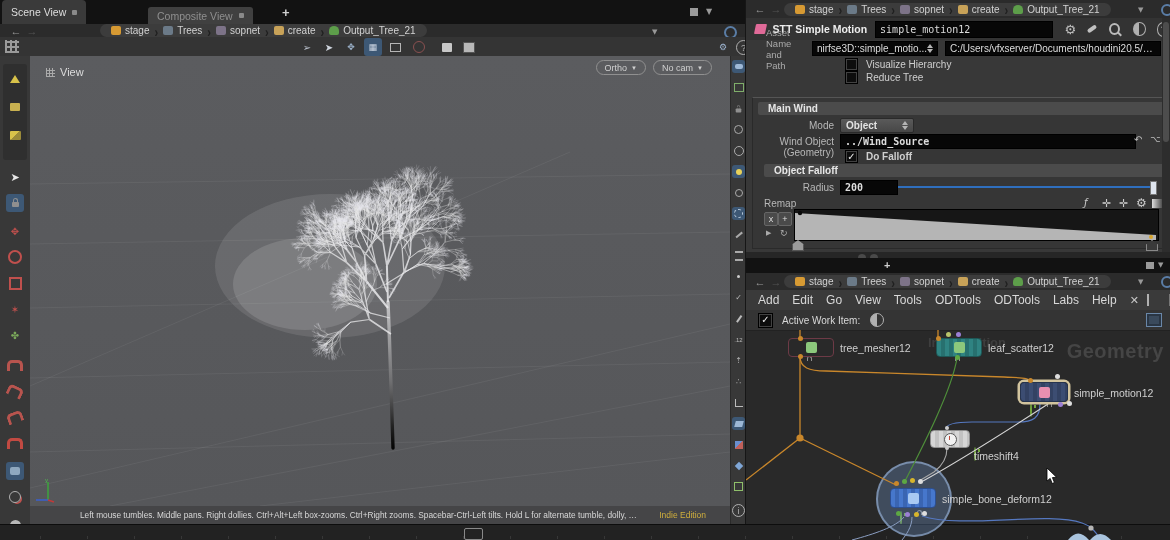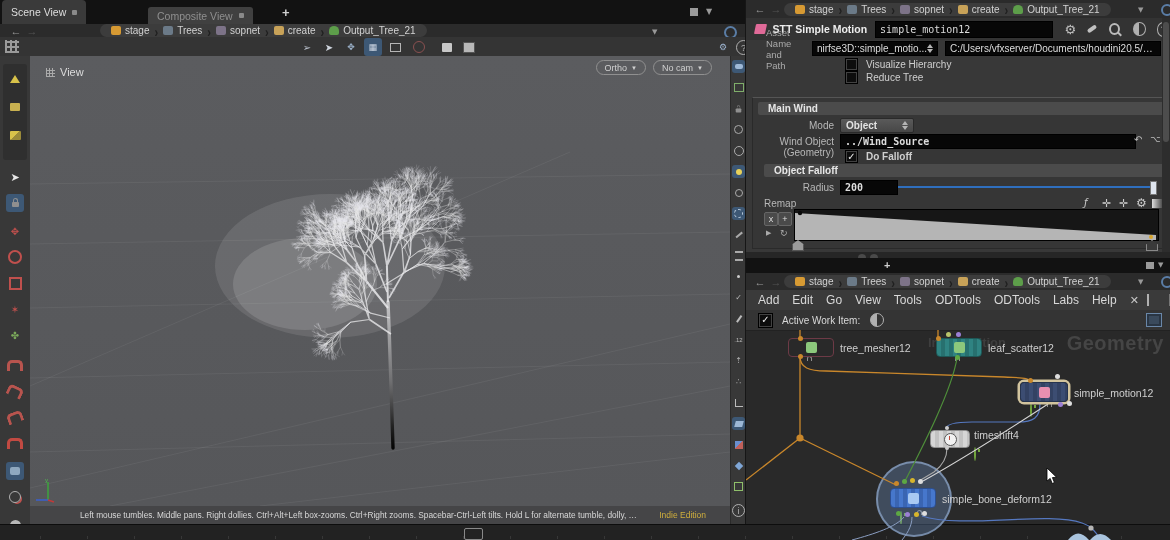--- a/index.html
+++ b/index.html
@@ -544,21 +544,21 @@
     <div class="abs" style="left:0;top:52px;width:424px;height:20px;background:#343434;border-bottom:1px solid #222;display:flex;align-items:center">
       <span class="cb" style="margin-left:12px;width:13px;height:13px">
           <span>✓</span>
         </span>
       <span style="margin-left:9px;color:#d8d8d8;font-size:10px">Active Work Item:</span>
       <span class="contr" style="margin-left:10px"></span>
       <span style="margin-left:auto;margin-right:8px;width:14px;height:12px;background:#3a4a5c;border:1px solid #6a87a8;box-shadow:inset 0 0 0 2px #2a3644"></span>
     </div>
 
     <div class="abs" style="left:0;top:72px;width:424px;height:210px">
-      <div class="abs" style="right:6px;top:2px;font-size:20px;font-weight:bold;color:#454545;letter-spacing:.5px">Geometry</div>
+      <div class="abs" style="right:6px;top:10px;font-size:20px;font-weight:bold;color:#454545;letter-spacing:.5px">Geometry</div>
       <div class="abs" style="left:182px;top:5px;font-size:13px;font-weight:bold;color:#3e3e3e">Indie Edition</div>
 
       
       <div class="abs" style="left:130px;top:131px;width:72px;height:72px;border-radius:50%;background:rgba(120,160,215,.30);border:2px solid rgba(165,195,235,.55);z-index:2"></div>
 
       
       <svg class="abs" style="left:0;top:0;z-index:3" width="424" height="210">
         <g fill="none">
           <path d="M54,0 L54,8" stroke="#c9872b" stroke-width="1.3"></path>
           <path d="M192,0 L192,8" stroke="#c9872b" stroke-width="1.3"></path>
@@ -599,21 +599,21 @@
       </div>
       <div class="nlabel" style="left:328px;top:57px">simple_motion12</div>
       <span class="abs clkb" style="left:284px;top:74px"></span>
       <span class="abs lk" style="left:298px;top:76px;transform:scale(.8)"></span>
 
       <div class="node" style="left:184px;top:100px;width:38px;height:16px;border:1px solid #8f8f8f;background:repeating-linear-gradient(90deg,#d6d6d6 0 4px,#c2c2c2 4px 8px)">
         <span style="width:11px;height:11px;border-radius:50%;background:#f2f2f2;border:1px solid #555;position:relative">
             <span style="position:absolute;left:4px;top:2px;width:1.5px;height:4px;background:#c04a3a"></span>
           </span>
       </div>
-      <div class="nlabel" style="left:228px;top:99px">timeshift4</div>
+      <div class="nlabel" style="left:228px;top:120px">timeshift4</div>
       <span class="abs clkb" style="left:226px;top:118px"></span>
 
       <div class="node" style="left:144px;top:158px;width:44px;height:18px;border:1px solid #2c4f92;background:repeating-linear-gradient(90deg,#4677cc 0 4px,#3a65b2 4px 8px)">
         <span class="nico" style="background:#a9c9f2"></span>
       </div>
       <div class="nlabel" style="left:196px;top:163px">simple_bone_deform12</div>
       <span class="abs clkb" style="left:150px;top:182px"></span>
       <span class="abs lk" style="left:164px;top:184px;transform:scale(.8)"></span>
 
       

